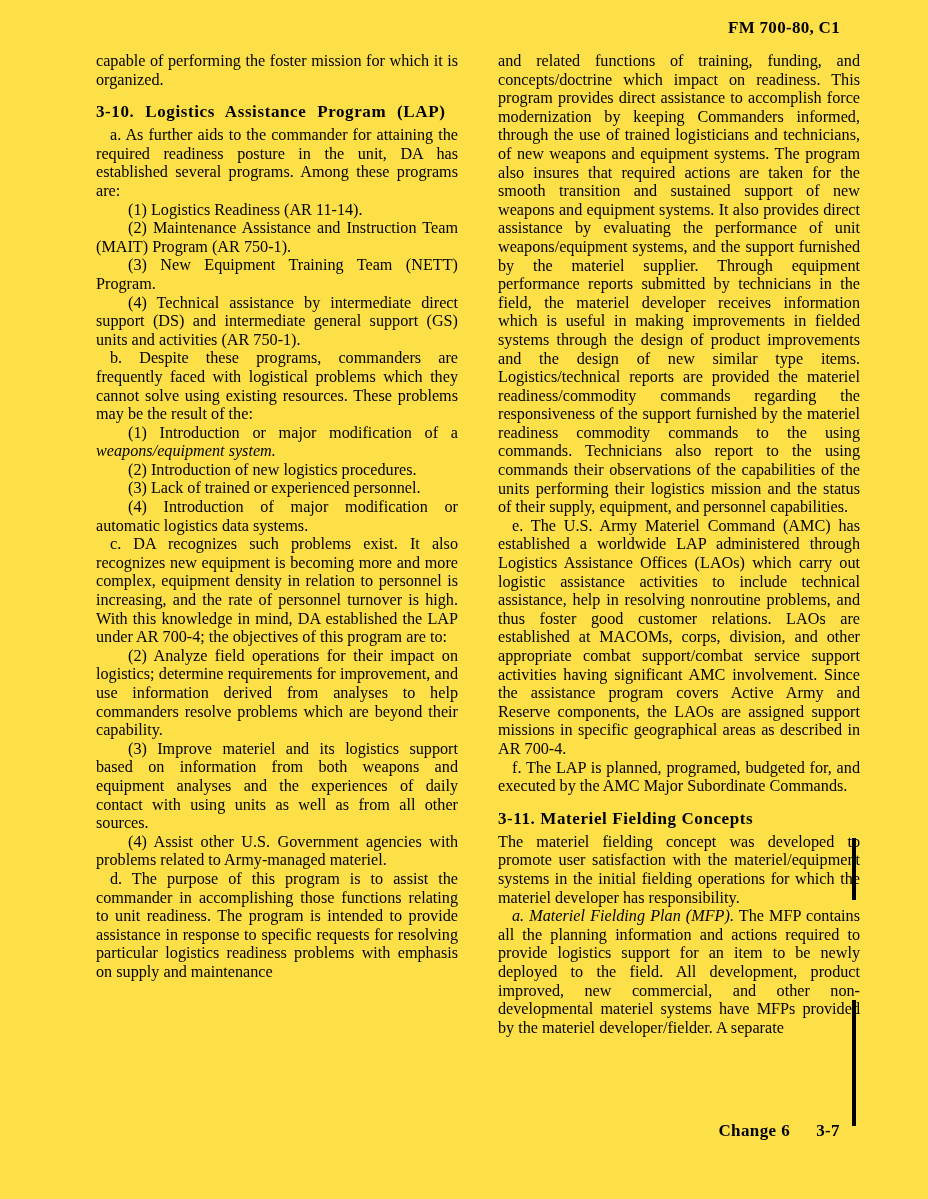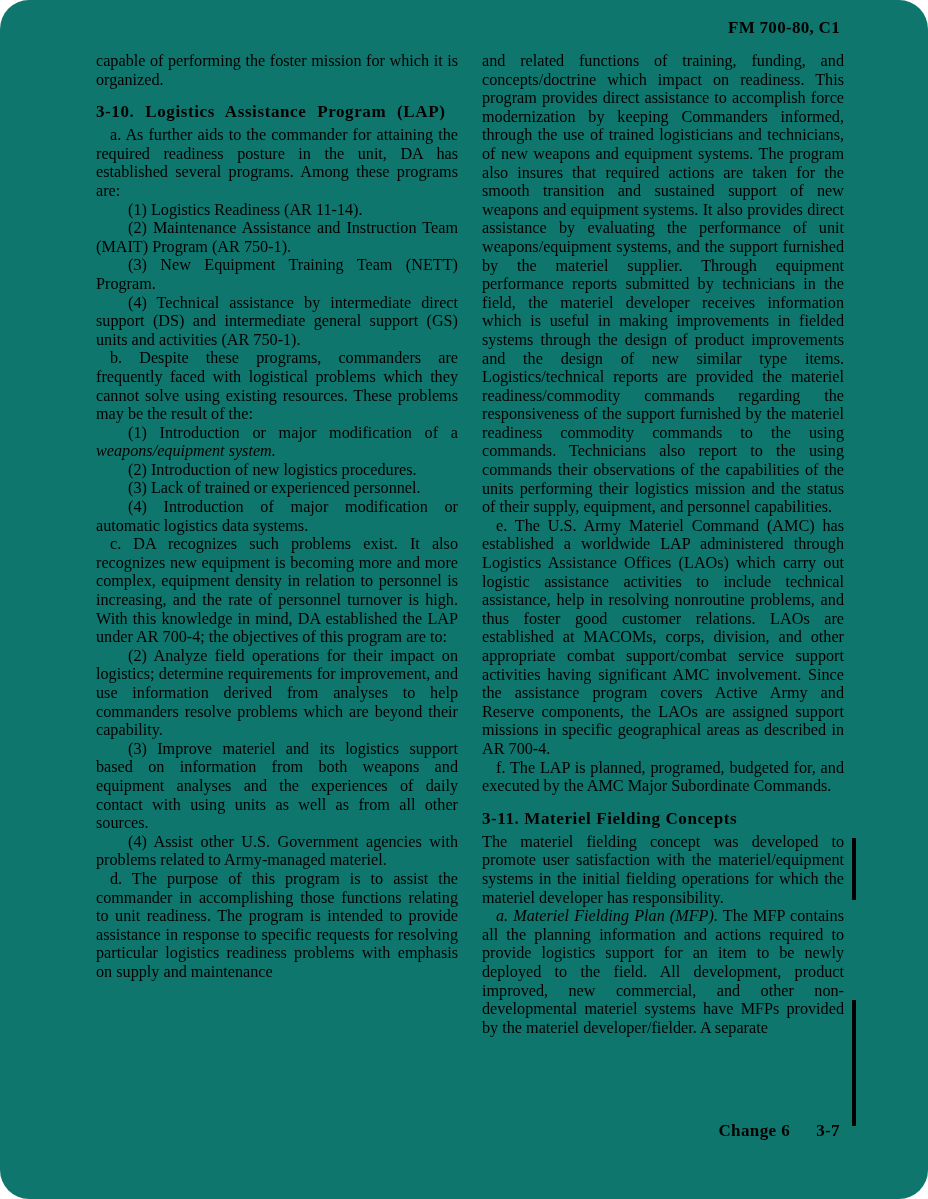--- a/index.html
+++ b/index.html
@@ -13,22 +13,21 @@
     font-family: "Liberation Serif", serif;
     color: #000000;
     position: relative;
     overflow: hidden;
   }
   .page {
     position: absolute;
     left: 0; top: 0;
     width: 928px;
     height: 1199px;
-    background: #0f766e;
-    border-radius: 29px;
+    background: #fde047;
   }
   .header {
     position: absolute;
     top: 18px;
     right: 88px;
     font-family: "Liberation Serif", serif;
     font-weight: bold;
     font-size: 17px;
     letter-spacing: 0.3px;
   }
@@ -42,21 +41,21 @@
   .col {
     position: absolute;
     top: 0;
     width: 362px;
     font-size: 16.2px;
     line-height: 18.6px;
     text-align: justify;
     text-justify: inter-word;
   }
   .col-left { left: 0; }
-  .col-right { left: 386px; }
+  .col-right { left: 402px; }
 
   p {
     margin: 0;
     padding: 0;
     text-align: justify;
   }
   p.ind-para {
     text-indent: 14px;
   }
   p.ind-sub {

